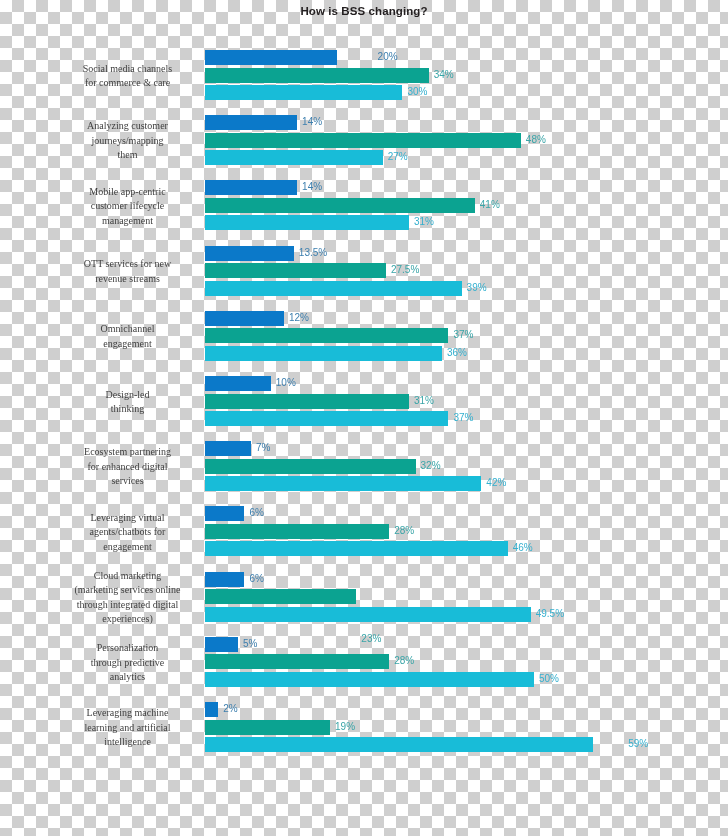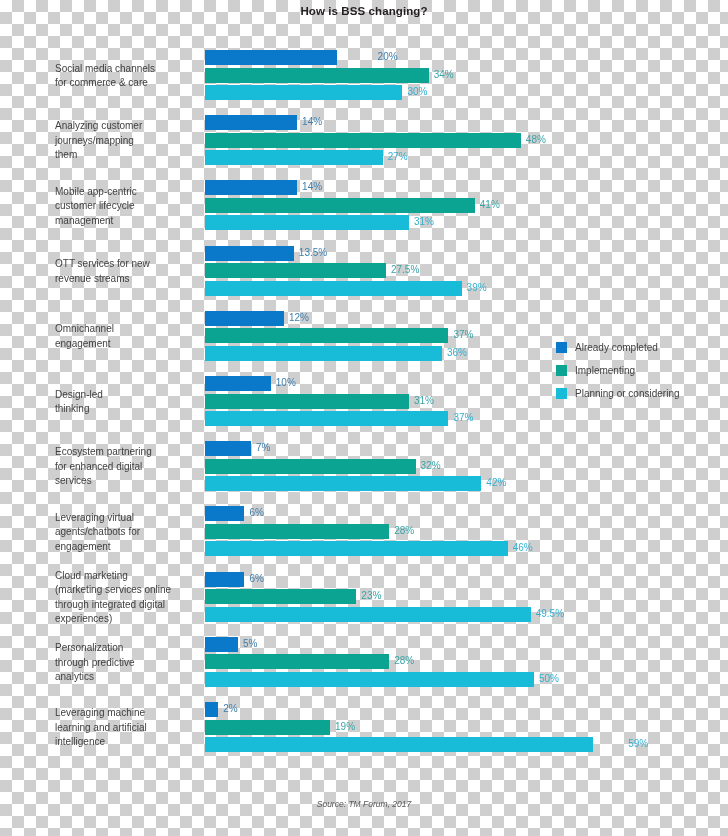--- a/index.html
+++ b/index.html
@@ -18,24 +18,25 @@
   #chart-root{position:absolute;inset:0;}
   #chart-title{
     position:absolute;left:0;right:0;top:5px;
     text-align:center;
     font-size:11.5px;font-weight:bold;color:#231f20;
     letter-spacing:.1px;
   }
   .group{position:absolute;left:0;width:728px;}
   .cat-label{
     position:absolute;right:520px;  
-    text-align:left;
+    text-align:center;
     font-size:10px;line-height:14.5px;color:#3f3f3f;
     width:145px;left:55px;
     white-space:pre-line;
+    font-family:Liberation Serif, serif;
   }
   .bars{position:absolute;left:205px;top:0;}
   .barrow{position:relative;height:15px;margin-bottom:2.5px;}
   .bar{position:absolute;left:0;top:0;height:15px;}
   .bar.s0{background:#0b79c9;}
   .bar.s1{background:#0ba391;}
   .bar.s2{background:#18bcd8;}
   .vlabel{
     position:absolute;top:1px;
     font-size:10px;color:#4a90a8;white-space:nowrap;
@@ -217,21 +218,21 @@
 (marketing services online
 through integrated digital
 experiences)</div>
         <div class="bars">
           <div class="barrow">
             <div class="bar s0" style="width: 39.48px;"></div>
             <span class="vlabel s0" style="left: 44.48px;">6%</span>
           </div>
           <div class="barrow">
             <div class="bar s1" style="width: 151.34px;"></div>
-            <span class="vlabel s1" style="left: 156.34px;">23%</span>
+            <span class="vlabel s1" style="left: 156.34px; margin-top: 43px;">23%</span>
           </div>
           <div class="barrow">
             <div class="bar s2" style="width: 325.71px;"></div>
             <span class="vlabel s2" style="left: 330.71px;">49.5%</span>
           </div>
         </div>
       </div>
       <div class="group" style="top: 636.8px;">
         <div class="cat-label" style="top: 4.25px;">Personalization
 through predictive
@@ -265,30 +266,15 @@
             <span class="vlabel s1" style="left: 130.02px;">19%</span>
           </div>
           <div class="barrow">
             <div class="bar s2" style="width: 388.22px;"></div>
             <span class="vlabel s2" style="left: 393.22px; margin-left: 30px;">59%</span>
           </div>
         </div>
       </div>
     </div>
 
-  <div id="legend">
-      <div class="legend-item">
-        <span class="legend-swatch s0"></span>
-        <span class="legend-text">Already completed</span>
-      </div>
-      <div class="legend-item">
-        <span class="legend-swatch s1"></span>
-        <span class="legend-text">Implementing</span>
-      </div>
-      <div class="legend-item">
-        <span class="legend-swatch s2"></span>
-        <span class="legend-text">Planning or considering</span>
-      </div>
-    </div>
-
-  <div id="source">Source: TM Forum, 2017</div>
+
 
 </div>
 
 </body></html>

